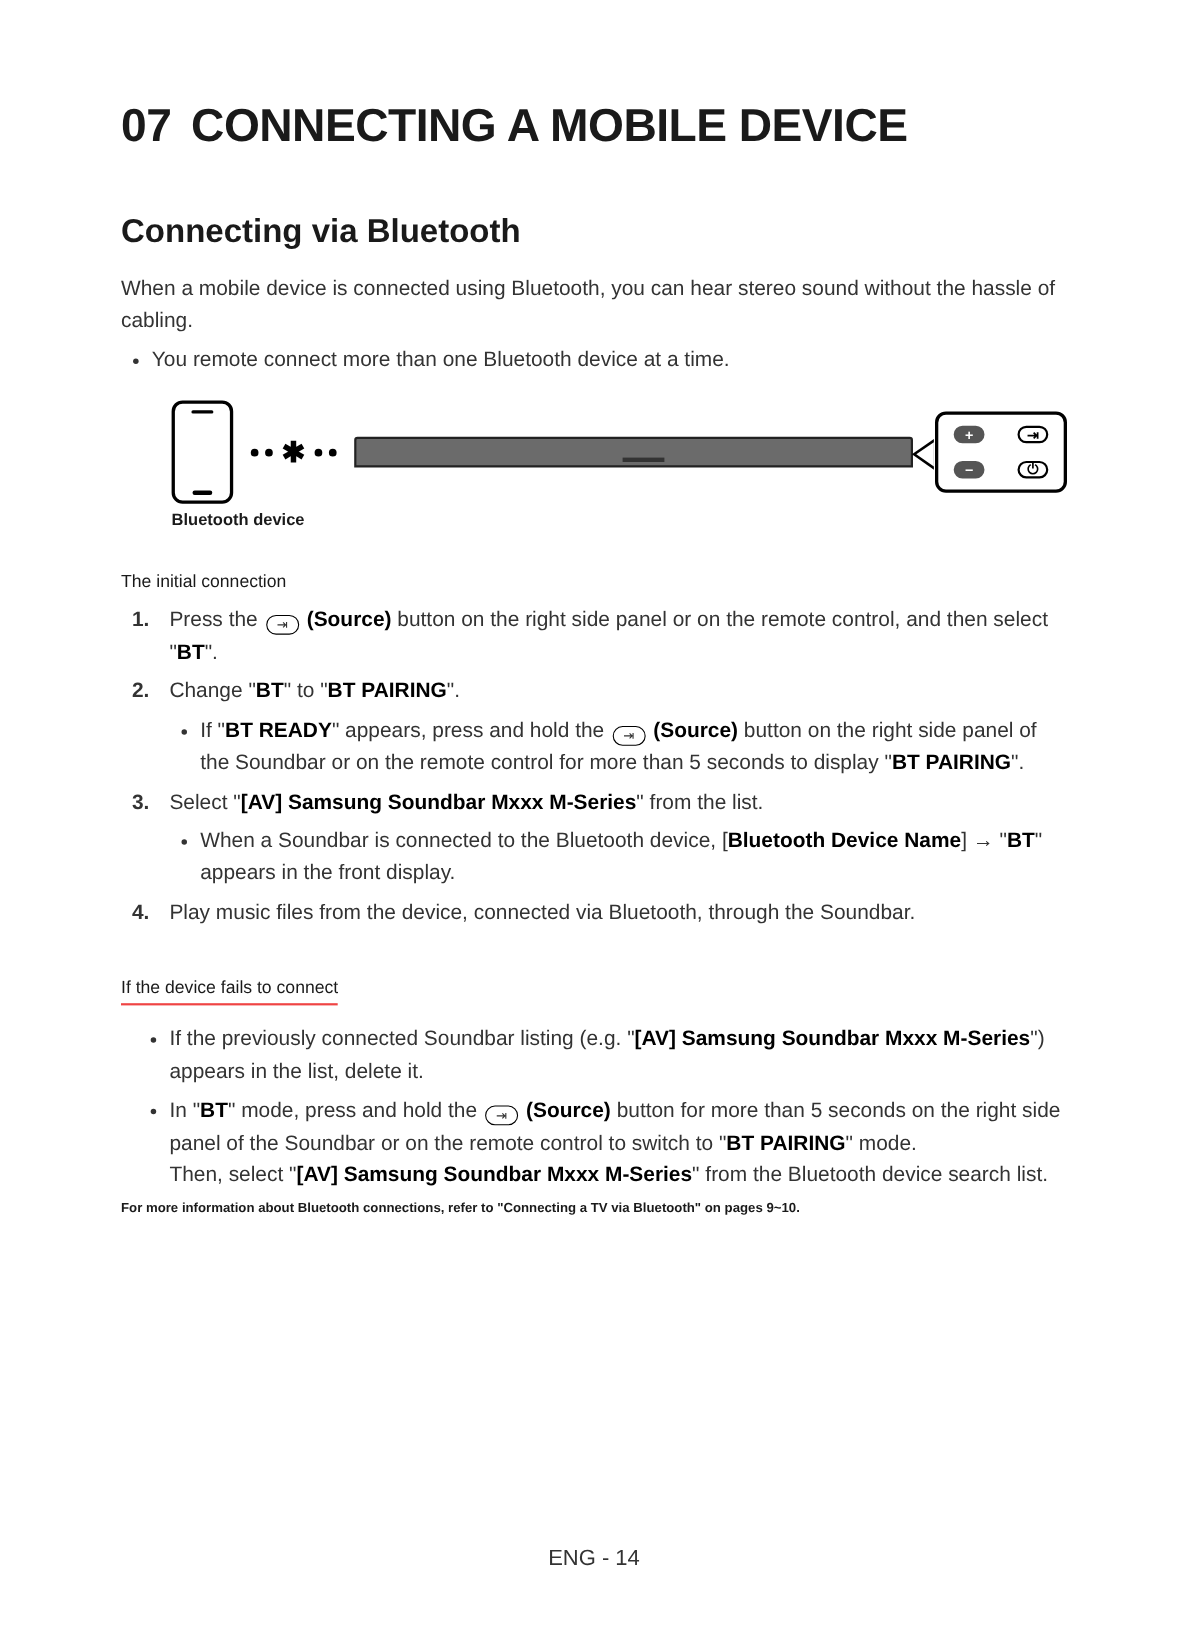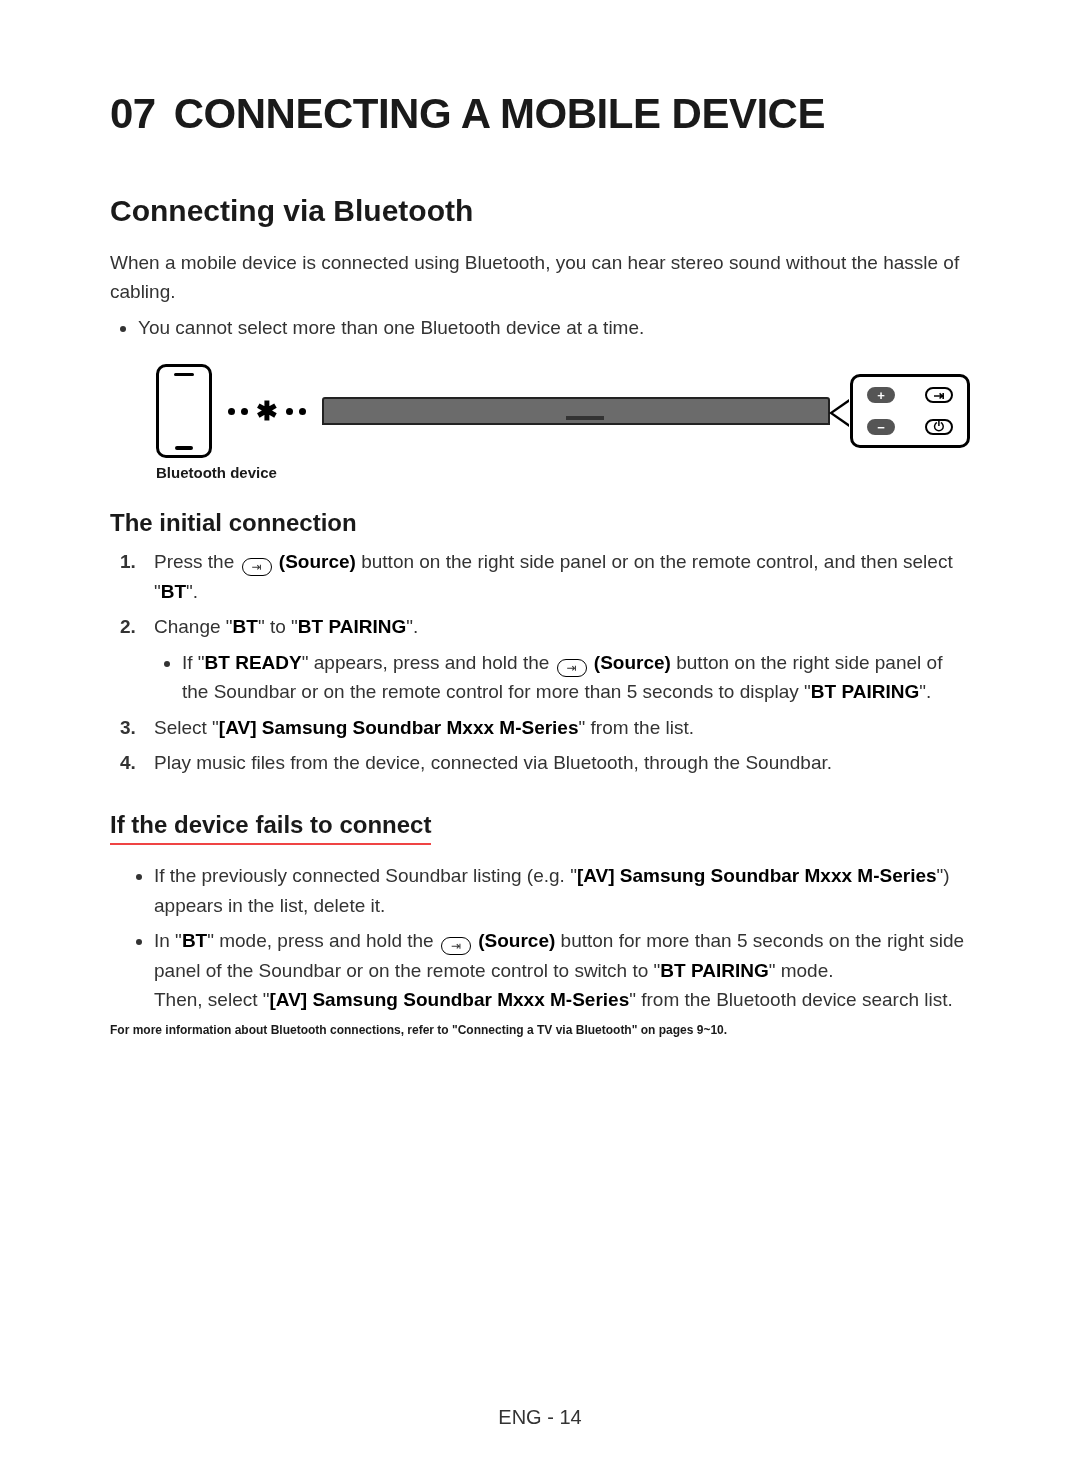--- a/index.html
+++ b/index.html
@@ -53,23 +53,23 @@
     padding-left: 34px;
     position: relative;
   }
   ol.steps > li > .num {
     position: absolute;
     left: 0;
     font-weight: 700;
   }
   .bold { font-weight: 700; color:#000; }
   .sub-h3 {
-    font-size: 24px;
-    font-weight: 700;
-    margin-top: 28px;
+    font-size: 16px;
+    font-weight: 400;
+    margin-top: 40px;
     margin-bottom: 10px;
   }
   .sub-h3.underlined {
     padding-bottom: 4px;
     border-bottom: 2px solid #ef4444;
     display: inline-block;
   }
   .note-bold {
     font-size: 12px;
     font-weight: 700;
@@ -156,21 +156,21 @@
 
 
 <h1 class="chapter-title">
   <span class="chapter-num">07</span><span>CONNECTING A MOBILE DEVICE</span>
 </h1>
 
 <h2 class="section-title">Connecting via Bluetooth</h2>
 
 <p class="para">When a mobile device is connected using Bluetooth, you can hear stereo sound without the hassle of cabling.</p>
 <ul class="bullets">
-  <li>You cannot select more than one Bluetooth device at a time.</li>
+  <li>You remote connect more than one Bluetooth device at a time.</li>
 </ul>
 
 
 <div class="illus-row">
   <div class="phone">
     <div class="spk"></div>
       <div class="homebtn"></div>
   </div>
   <div class="bt-dots">
     <span class="dot"></span>
@@ -211,20 +211,25 @@
             <span class="arr">⇥</span>
           </span><span class="bold"> (Source)</span><span> button on the right side panel of the Soundbar or on the remote control for more than 5 seconds to display "</span><span class="bold">BT PAIRING</span><span>".</span>
       </li>
     </ul>
   </li>
   <li>
     <span class="num">3.</span>
     <span>
       <span>Select "</span><span class="bold">[AV] Samsung Soundbar Mxxx M-Series</span><span>" from the list.</span>
     </span>
+    <ul class="bullets sub">
+      <li>
+        <span>When a Soundbar is connected to the Bluetooth device, [</span><span class="bold">Bluetooth Device Name</span><span>] → "</span><span class="bold">BT</span><span>" appears in the front display.</span>
+      </li>
+    </ul>
   </li>
   <li>
     <span class="num">4.</span>
     <span>Play music files from the device, connected via Bluetooth, through the Soundbar.</span>
   </li>
 </ol>
 
 <h3 class="sub-h3 underlined">If the device fails to connect</h3>
 
 <ul class="bullets" style="margin-left:44px;">

